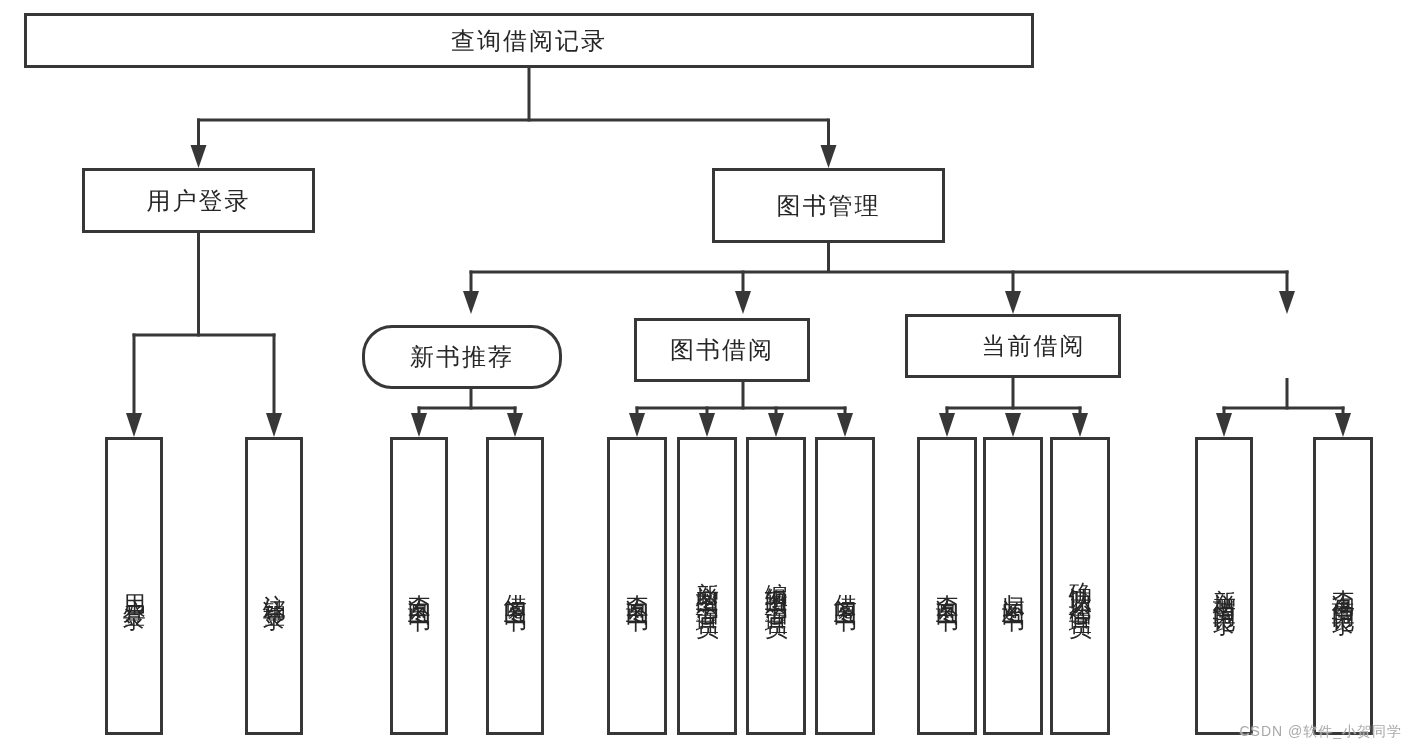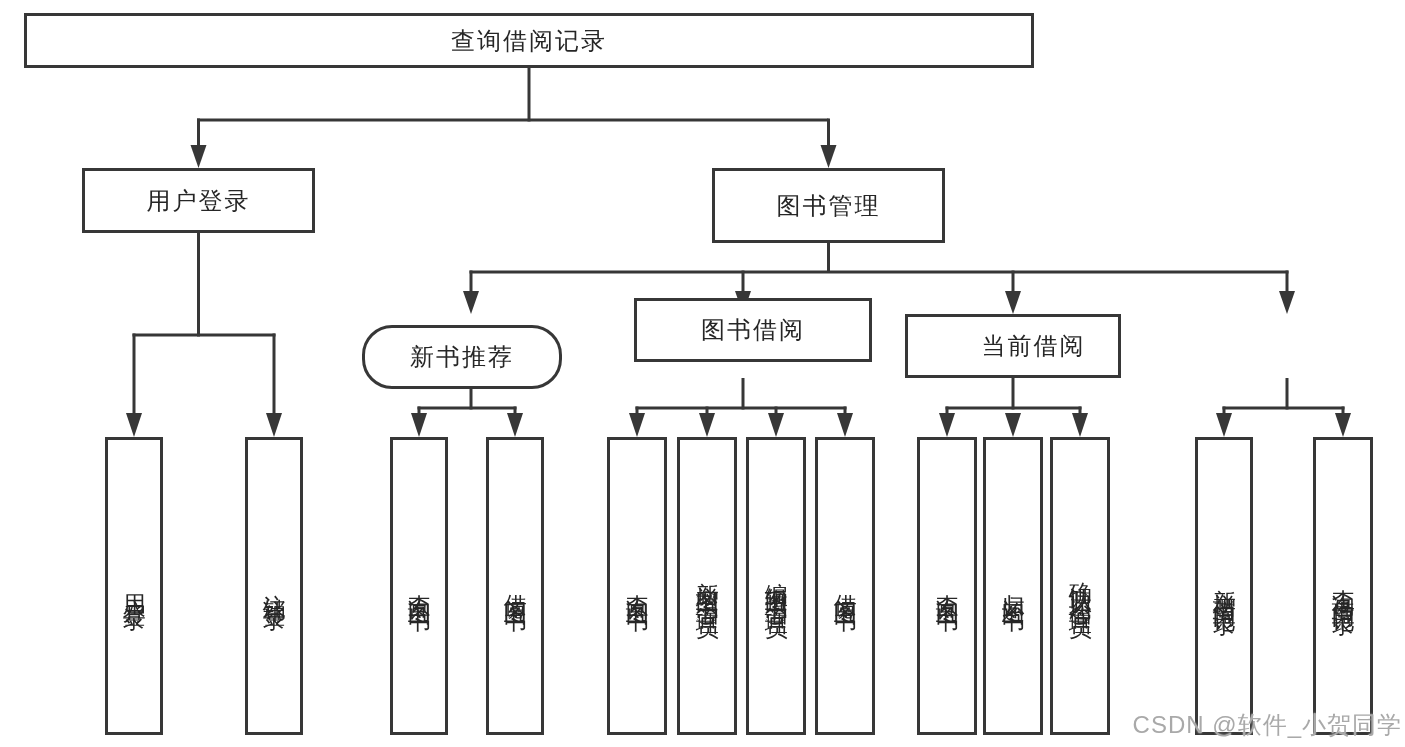--- a/index.html
+++ b/index.html
@@ -46,21 +46,21 @@
     line-height: 1.1;
     letter-spacing: 5px;
     color: #262626;
     white-space: nowrap;
   }
   
   .n-root  { left: 24px;  top: 13px;  width: 1010px; height: 55px; }
   .n-login { left: 82px;  top: 168px; width: 233px;  height: 65px; }
   .n-mgmt  { left: 712px; top: 168px; width: 233px;  height: 75px; }
   .n-l3a   { left: 362px;  top: 325px; width: 200px; height: 64px; border-radius: 30px; }
-  .n-l3b   { left: 634px;  top: 298px; width: 238px; height: 64px; }
+  .n-l3b   { left: 634px;  top: 318px; width: 176px; height: 64px; }
   .n-l3c   { left: 905px;  top: 314px; width: 216px; height: 64px; padding-left: 41px; }
   .n-l3d   { left: 1176px; top: 314px; width: 222px; height: 64px; }
   
   .lv { top: 437px; height: 298px; }
   .l-a1 { left: 105px;  width: 58px; }
   .l-a2 { left: 245px;  width: 58px; }
   .l-b1 { left: 390px;  width: 58px; }
   .l-b2 { left: 486px;  width: 58px; }
   .l-c1 { left: 607px;  width: 60px; }
   .l-c2 { left: 677px;  width: 60px; }
@@ -68,21 +68,21 @@
   .l-c4 { left: 815px;  width: 60px; }
   .l-d1 { left: 917px;  width: 60px; }
   .l-d2 { left: 983px;  width: 60px; }
   .l-d3 { left: 1050px; width: 60px; }
   .l-e1 { left: 1195px; width: 58px; }
   .l-e2 { left: 1313px; width: 60px; }
   .watermark {
     position: absolute;
     right: 3px;
     bottom: 6px;
-    font-size: 24px;
+    font-size: 14px;
     color: #a9a9a9;
     letter-spacing: 1px;
     z-index: 3;
     text-shadow: 0 0 2px #ffffff;
   }
 </style>
 </head>
 <body>
 
 <div id="stage">

